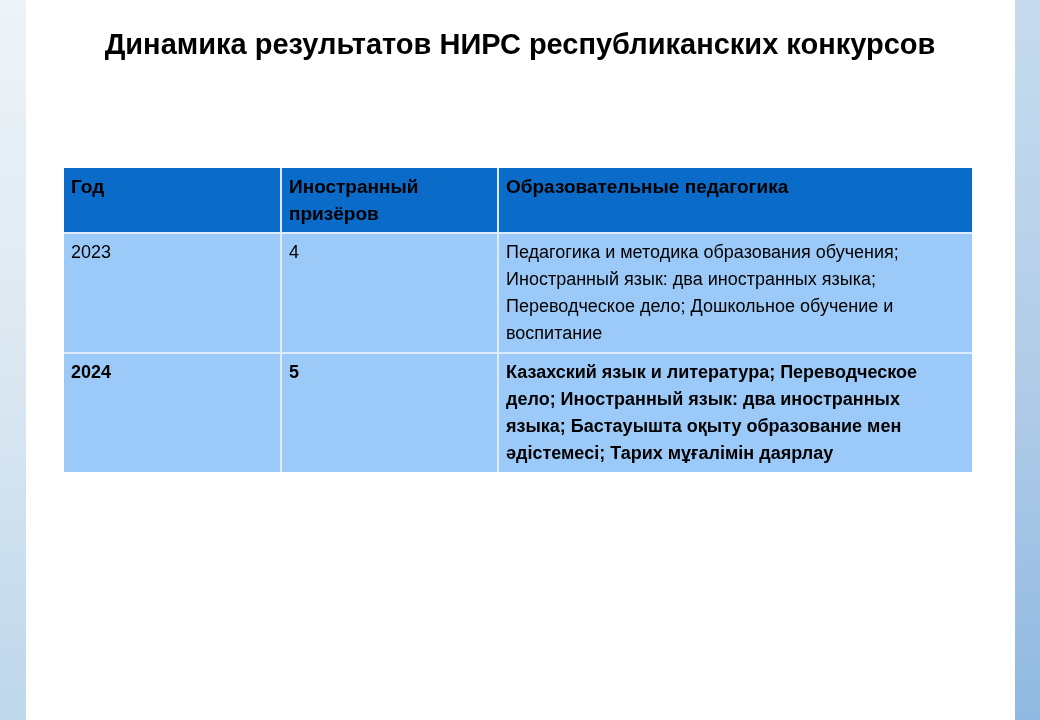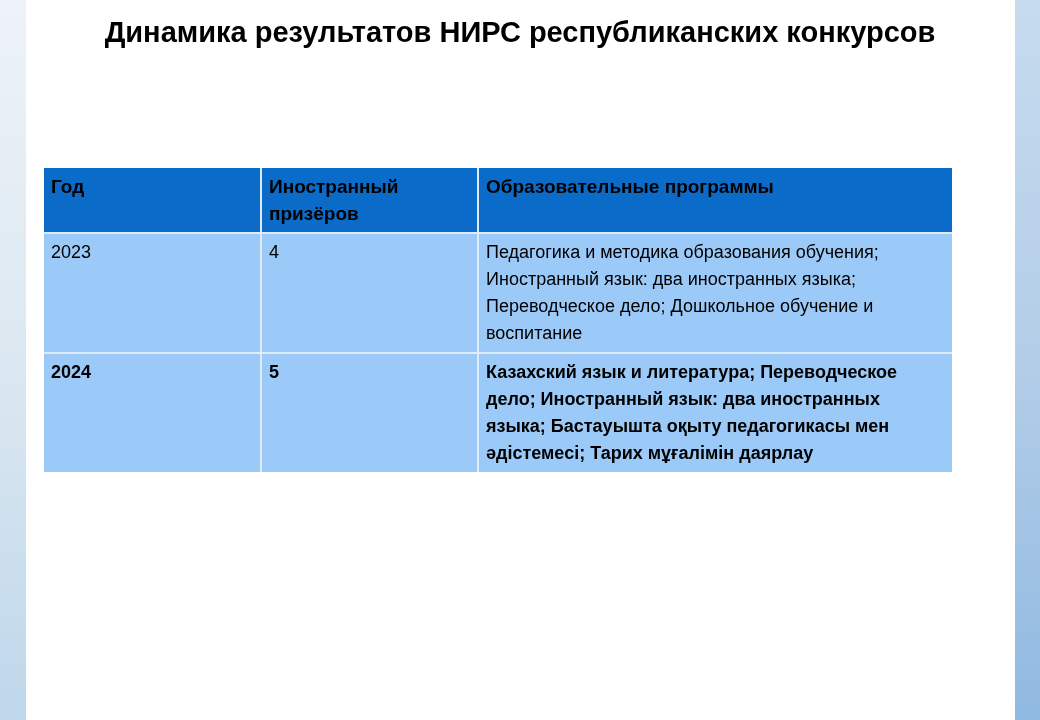--- a/index.html
+++ b/index.html
@@ -31,32 +31,32 @@
   .edge-strip.right {
     right: 0;
     width: 25px;
     background: linear-gradient(to bottom,
       var(--right-edge-top, #c6dbee) 0%,
       #b3cde8 50%,
       var(--right-edge-bottom, #90b9e1) 100%);
   }
   .slide-title {
     position: absolute;
-    top: 12px;
+    top: 24px;
     left: 50px;
     right: 50px;
     text-align: center;
     font-size: 29px;
     font-weight: 700;
     line-height: 40px;
     color: var(--title-color, #000000);
   }
   table.results-table {
     position: absolute;
-    left: 44px;
+    left: 64px;
     top: 168px;
     width: 908px;
     border-collapse: separate;
     border-spacing: 0;
     table-layout: fixed;
   }
   .results-table th,
   .results-table td {
     box-sizing: border-box;
     vertical-align: top;
@@ -99,28 +99,28 @@
 <table class="results-table">
   <colgroup>
     <col style="width:216px">
     <col style="width:217px">
     <col style="width:475px">
   </colgroup>
   <thead>
     <tr>
       <th class="c1">Год</th>
       <th class="c2">Иностранный призёров</th>
-      <th class="c3">Образовательные программы</th>
+      <th class="c3">Образовательные педагогика</th>
     </tr>
   </thead>
   <tbody>
     <tr class="r1">
       <td class="c1">2023</td>
       <td class="c2">4</td>
       <td class="c3">Педагогика и методика образования обучения; Иностранный язык: два иностранных языка; Переводческое дело; Дошкольное обучение и воспитание</td>
     </tr>
     <tr class="r2">
       <td class="c1">2024</td>
       <td class="c2">5</td>
-      <td class="c3">Казахский язык и литература; Переводческое дело; Иностранный язык: два иностранных языка; Бастауышта оқыту педагогикасы мен әдістемесі; Тарих мұғалімін даярлау</td>
+      <td class="c3">Казахский язык и литература; Переводческое дело; Иностранный язык: два иностранных языка; Бастауышта оқыту образование мен әдістемесі; Тарих мұғалімін даярлау</td>
     </tr>
   </tbody>
 </table>
 
 </body></html>

